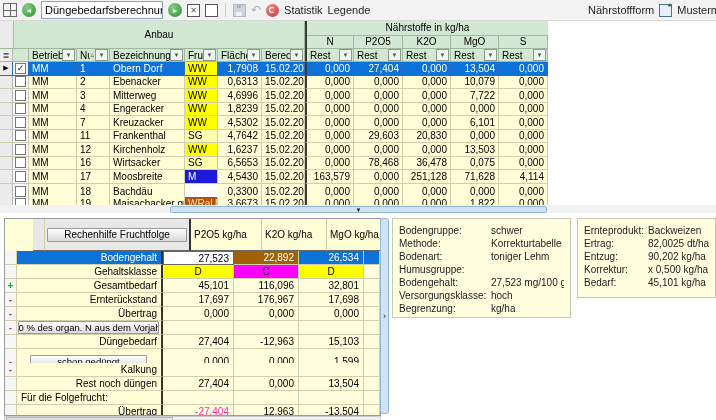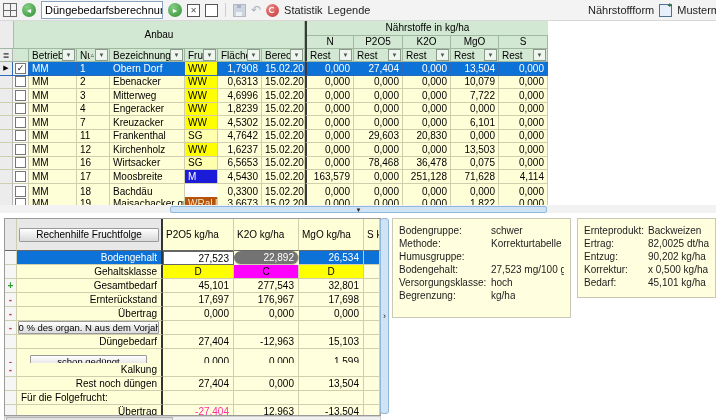--- a/index.html
+++ b/index.html
@@ -75,21 +75,21 @@
   .hsplit .handle{position:absolute;left:170px;top:1px;width:375px;height:5px;background:#cfe3f5;
                   border:1px solid #8fb8dc;border-radius:2px;display:flex;align-items:center;justify-content:center;}
   .hsplit .handle span{font-size:6px;line-height:4px;color:#222;}
   .vsplit{position:absolute;left:380px;top:218px;width:7px;height:194px;background:#cfe3f5;
           border:1px solid #8fb8dc;border-radius:3px;display:flex;align-items:center;justify-content:center;}
   .vsplit span{font-size:9px;color:#222;}
   
   .btable{position:absolute;left:4px;top:218px;width:377px;height:198px;border:1px solid #9a9a9a;
           box-sizing:border-box;overflow:hidden;background:#ffffd7;}
   .brow{display:grid;grid-template-columns:12px 146px 71px 65px 65px 16px;height:14px;}
-  .brow.hdr{height:32px;}
+  .brow.hdr{height:32px;padding-left:28px;}
   .bc{background:#ffffdd;border-right:1px solid #cfcfae;border-bottom:1px solid #cfcfae;
       display:flex;align-items:center;justify-content:flex-end;padding-right:4px;overflow:hidden;white-space:nowrap;}
   .bc.sign{background:#f6f6f6;justify-content:center;padding:0;font-weight:bold;font-size:10px;}
   .bc.lab{background:#ffffd7;border-right:2px solid #333;}
   .bc.lab.left{justify-content:flex-start;padding-left:4px;}
   .bc.center{justify-content:center;padding:0;}
   .bc.hdrc{background:#ffffd7;justify-content:flex-start;padding-left:3px;border-bottom:1px solid #666;}
   .bc.hdrcorner{background:#e8e8e8;border-bottom:1px solid #666;}
   .btnlab{flex:1;margin:1px 2px 1px 1px;height:11px;border:1px solid #9a9a9a;border-radius:1px;
           background:linear-gradient(#fefefe,#dcdcdc);display:flex;align-items:center;justify-content:center;
@@ -411,37 +411,37 @@
         </div>
         <div class="bc hdrc">P2O5 kg/ha</div>
         <div class="bc hdrc">K2O kg/ha</div>
         <div class="bc hdrc">MgO kg/ha</div>
         <div class="bc hdrc">S kg/ha</div>
       </div>
       <div class="brow">
         <div class="bc sign"></div>
         <div class="bc lab" style="background: rgb(13, 114, 216); color: rgb(255, 255, 255);">Bodengehalt</div>
         <div class="bc" style="background: rgb(255, 255, 255); border: 1px solid rgb(102, 102, 102);">27,523</div>
-        <div class="bc" style="background: #737373; color: rgb(255, 255, 255); border-radius: 7px;">22,892</div>
+        <div class="bc" style="background: #a16207; color: rgb(255, 255, 255);">22,892</div>
         <div class="bc" style="background: rgb(13, 114, 216); color: rgb(255, 255, 255);">26,534</div>
         <div class="bc" style="background: rgb(13, 114, 216); color: rgb(255, 255, 255);"></div>
       </div>
       <div class="brow">
         <div class="bc sign"></div>
         <div class="bc lab">Gehaltsklasse</div>
         <div class="bc center" style="background: rgb(255, 255, 0);">D</div>
         <div class="bc center" style="background: rgb(255, 0, 255);">C</div>
         <div class="bc center" style="background: rgb(255, 255, 0);">D</div>
         <div class="bc center"></div>
       </div>
       <div class="brow">
         <div class="bc sign" style="color: rgb(46, 158, 46);">+</div>
         <div class="bc lab">Gesamtbedarf</div>
         <div class="bc">45,101</div>
-        <div class="bc">277,543</div>
+        <div class="bc">116,096</div>
         <div class="bc">32,801</div>
         <div class="bc"></div>
       </div>
       <div class="brow">
         <div class="bc sign" style="color: rgb(207, 64, 64);">-</div>
         <div class="bc lab">Ernterückstand</div>
         <div class="bc">17,697</div>
         <div class="bc">176,967</div>
         <div class="bc">17,698</div>
         <div class="bc"></div>
@@ -535,20 +535,24 @@
 <div class="panel panel-method">
     <div class="prow">
       <span class="plabel">Bodengruppe:</span>
       <span class="pvalue">schwer</span>
     </div>
     <div class="prow">
       <span class="plabel">Methode:</span>
       <span class="pvalue">Korrekturtabelle</span>
     </div>
     <div class="prow">
+      <span class="plabel">Bodenart:</span>
+      <span class="pvalue">toniger Lehm</span>
+    </div>
+    <div class="prow">
       <span class="plabel">Humusgruppe:</span>
       <span class="pvalue"></span>
     </div>
     <div class="prow">
       <span class="plabel">Bodengehalt:</span>
       <span class="pvalue">27,523 mg/100 g Boden</span>
     </div>
     <div class="prow">
       <span class="plabel">Versorgungsklasse:</span>
       <span class="pvalue">hoch</span>

